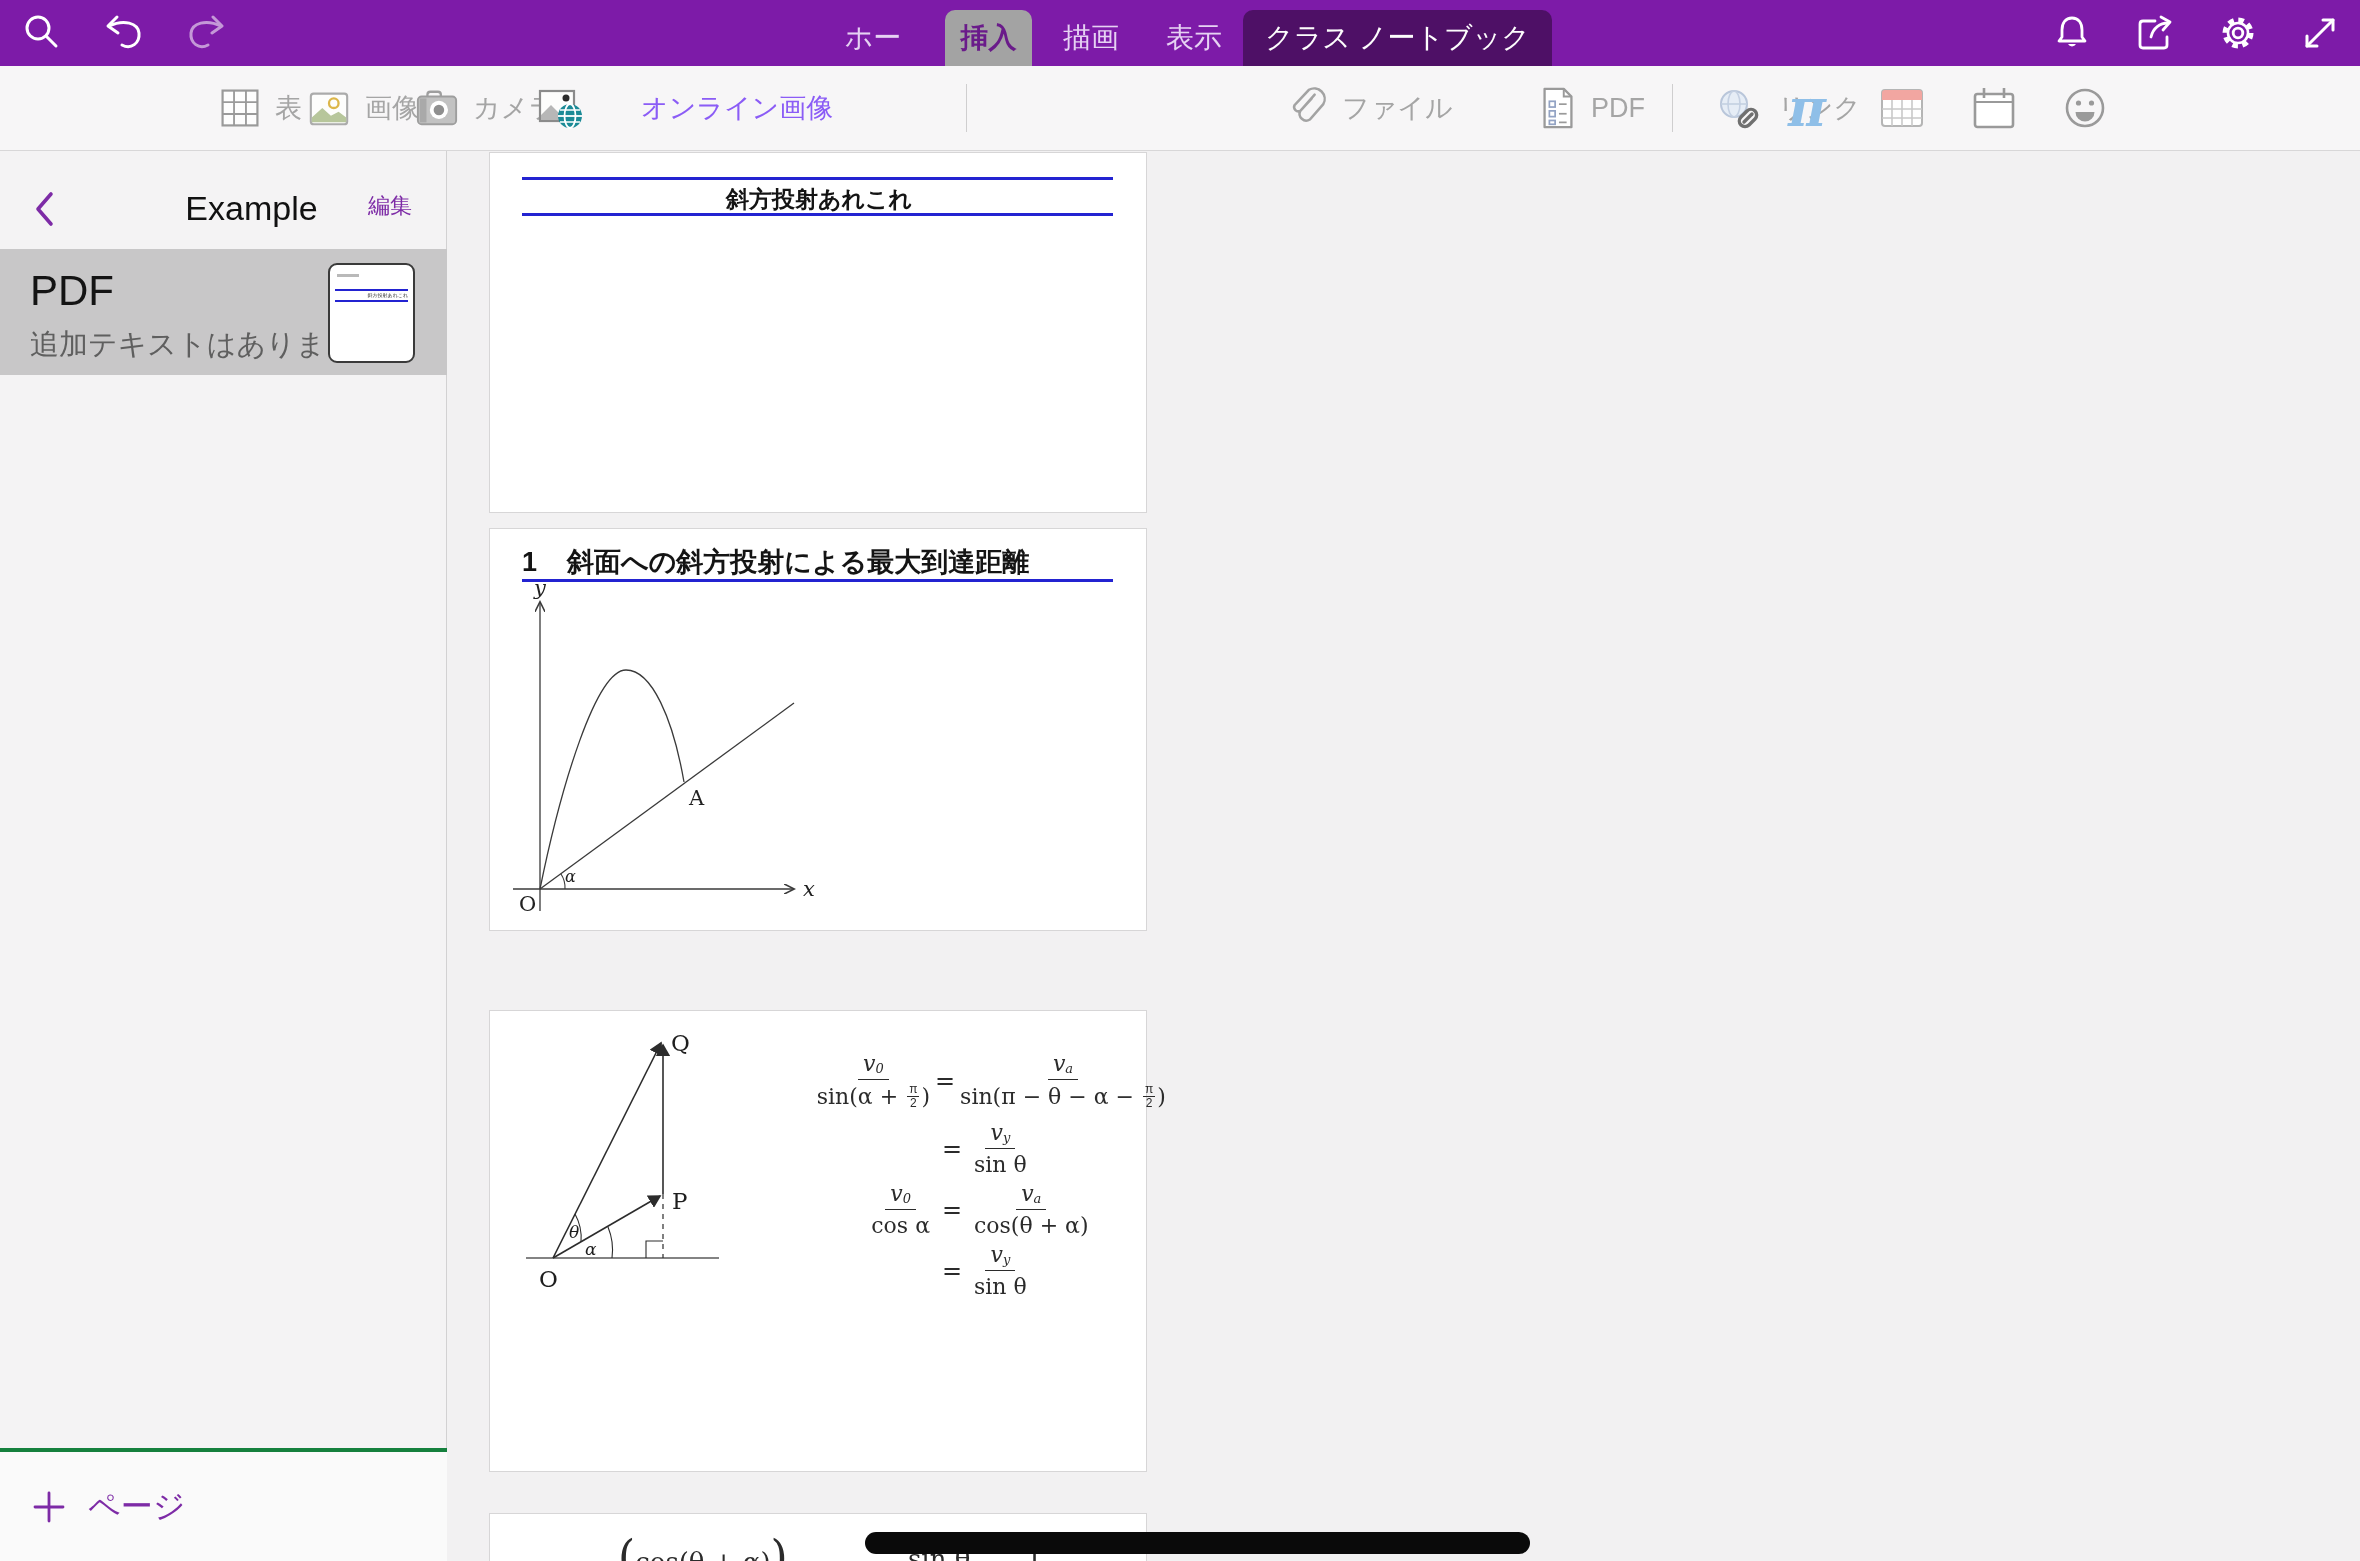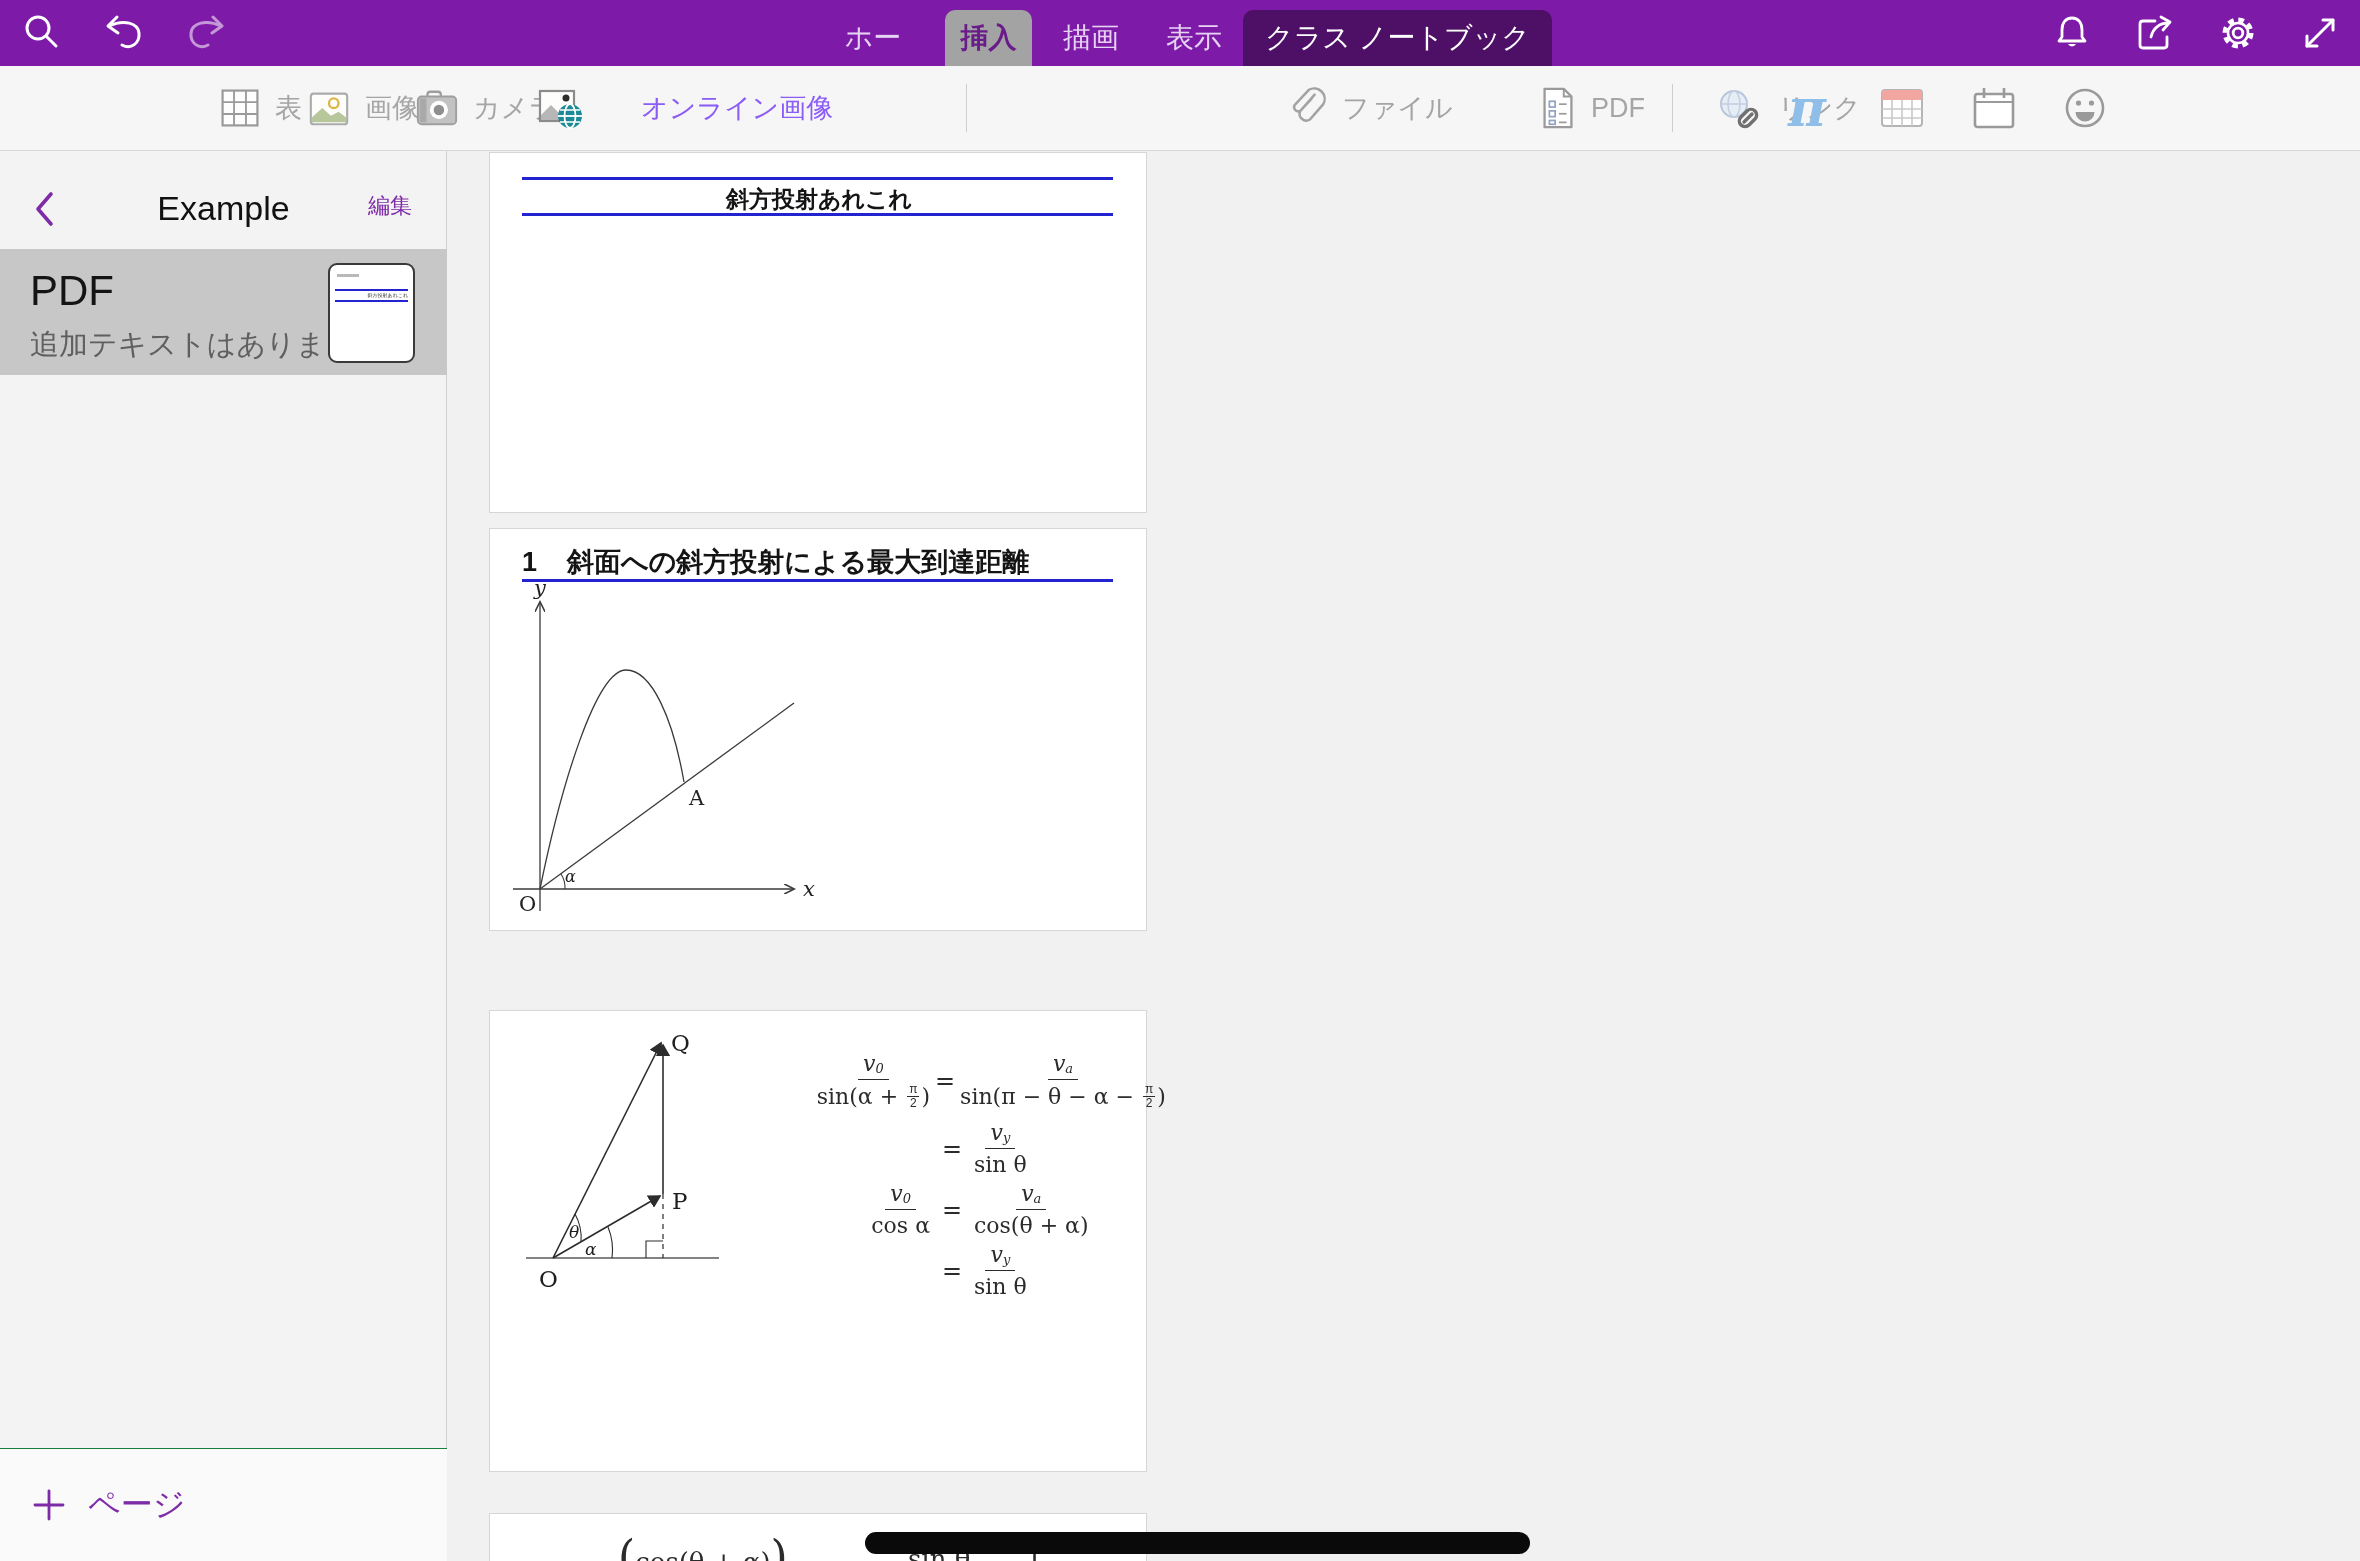--- a/index.html
+++ b/index.html
@@ -18,30 +18,30 @@
 
   
   #ribbon{left:0;top:66px;width:2360px;height:85px;background:#f7f6f7;border-bottom:1px solid #d8d7d8;box-sizing:border-box;}
   .rbtn{top:0;height:84px;display:flex;align-items:center;gap:13px;cursor:pointer;}
   .rlabel{font-size:27px;color:#a5a5a5;white-space:nowrap;}
   .rlabel.on{color:#8b5cf6;margin-left:42px;}
   .rdivider{top:18px;width:1px;height:48px;background:#cfcecf;}
 
   
   #sidebar{left:0;top:151px;width:447px;height:1410px;background:#f4f3f4;border-right:1px solid #d2d1d2;box-sizing:border-box;}
-  .sb-title{top:38px;left:0;width:447px;text-align:center;font-size:34px;color:#111;}
+  .sb-title{top:38px;left:0;width:447px;text-align:center;font-size:34px;color:#111;padding-left:28px;}
   .sb-edit{top:40px;right:34px;font-size:22px;color:#7d2ba6;cursor:pointer;}
   .sb-item{left:0;top:98px;width:447px;height:126px;background:#c8c7c8;cursor:pointer;}
   .sb-item-title{left:30px;top:18px;font-size:42px;color:#141414;}
   .sb-item-sub{left:30px;top:76px;font-size:29px;color:#5f5f5f;}
   .thumb{left:328px;top:14px;width:87px;height:100px;background:#fff;border:2px solid #3a3a3a;border-radius:9px;box-sizing:border-box;}
   .thumb-date{left:7px;top:9px;width:22px;height:3px;background:#b9b9b9;}
   .thumb-line{left:5px;width:73px;height:2px;background:#2323d1;}
   .thumb-title{left:5px;top:27px;width:73px;text-align:right;font-size:5px;color:#333;line-height:6px;}
-  .sb-footer{left:0;top:1297px;width:447px;height:113px;background:#fafafa;border-top:1px solid #15803d;box-sizing:border-box;
+  .sb-footer{left:0;top:1297px;width:447px;height:113px;background:#fafafa;border-top:4px solid #15803d;box-sizing:border-box;
              display:flex;align-items:center;gap:22px;padding-left:32px;cursor:pointer;}
   .sb-add-label{font-size:32px;color:#7d2ba6;}
 
   
   #canvas{left:447px;top:151px;width:1913px;height:1410px;background:#f2f1f2;}
   .notebox{background:#fff;border:1px solid #d7d6d7;box-sizing:border-box;}
   .blueline{background:#2323d1;height:3px;}
   .doc-title{font-weight:bold;font-size:23px;color:#141414;text-align:center;}
   .sec-head{font-weight:bold;font-size:27px;color:#141414;white-space:nowrap;}
 

